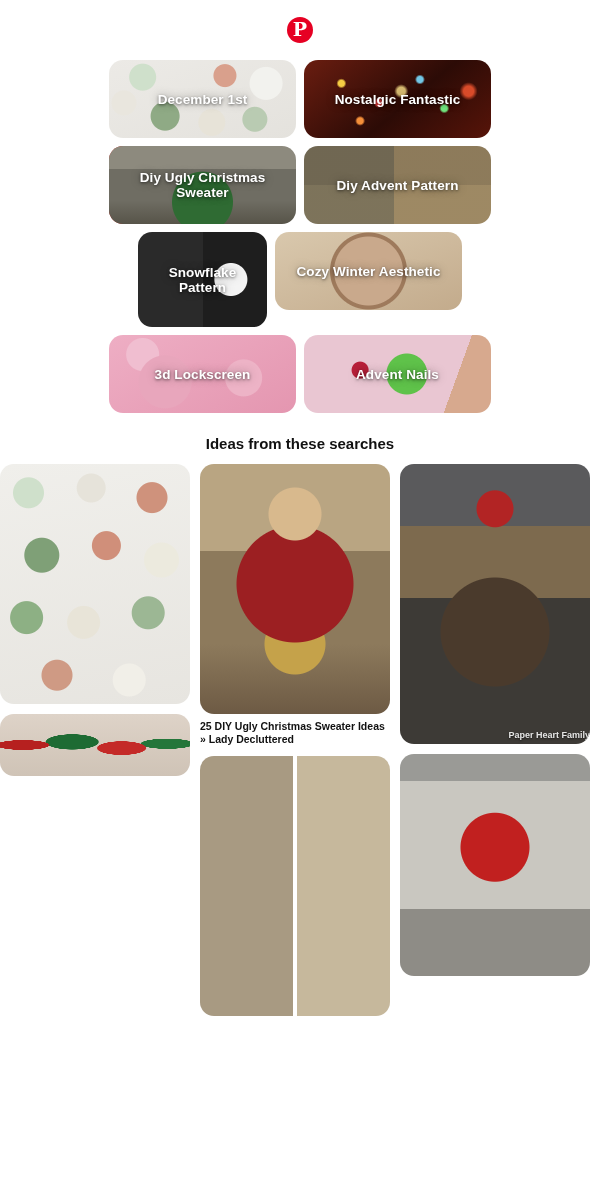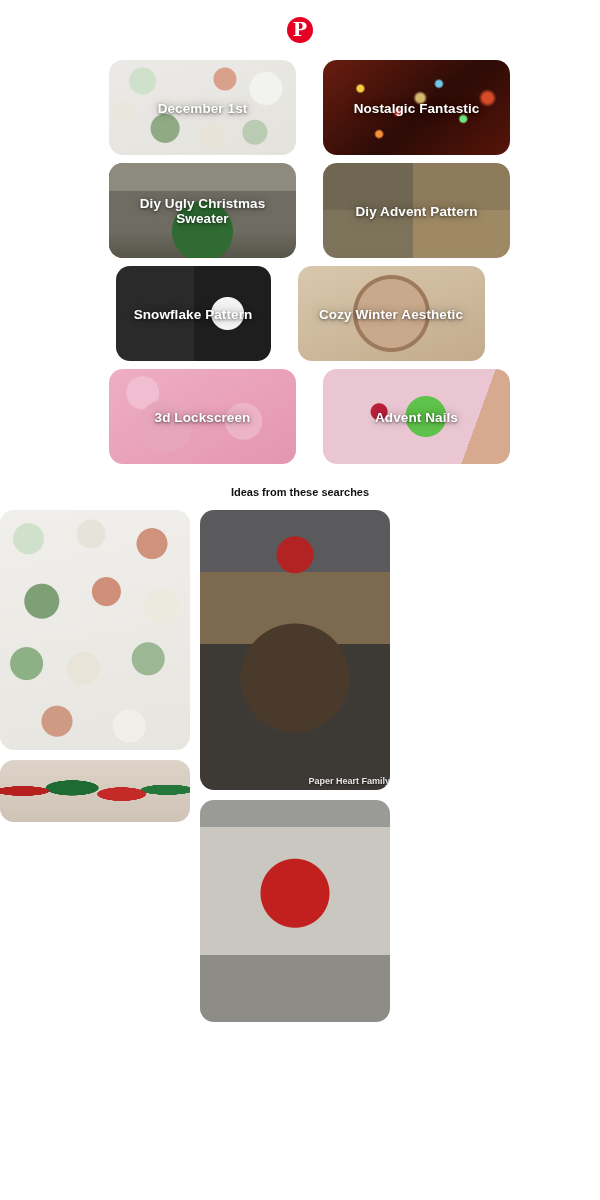--- a/index.html
+++ b/index.html
@@ -38,22 +38,22 @@
   .tile .art { position: absolute; inset: 0; }
   .tile .cap {
     position: absolute; left: 0; right: 0; top: 50%;
     transform: translateY(-50%);
     text-align: center;
     color: #fff; font-size: 13.5px; font-weight: bold;
     letter-spacing: .1px;
     text-shadow: 0 1px 3px rgba(0,0,0,.55), 0 0 10px rgba(0,0,0,.35);
     padding: 0 6px;
   }
-  .w-lg { width: 187px; height: 95px; margin-left: 19px; }
-  .w-sm { width: 155px; height: 95px; }
+  .w-lg { width: 187px; height: 78px; }
+  .w-sm { width: 129px; height: 95px; }
 
   
   .art-cookies {
     background:
       radial-gradient(circle at 18% 22%, #cfe0cb 0 13px, transparent 14px),
       radial-gradient(circle at 62% 20%, #d9a08c 0 11px, transparent 12px),
       radial-gradient(circle at 84% 30%, #f2f2ee 0 16px, transparent 17px),
       radial-gradient(circle at 30% 72%, #8faa85 0 14px, transparent 15px),
       radial-gradient(circle at 55% 80%, #e7e3d8 0 13px, transparent 14px),
       radial-gradient(circle at 78% 76%, #b9cbb2 0 12px, transparent 13px),
@@ -116,21 +116,21 @@
   }
   .art-grinch {
     background:
       radial-gradient(circle at 55% 50%, #5fc24a 0 20px, transparent 21px),
       radial-gradient(circle at 30% 45%, #b8203a 0 8px, transparent 9px),
       linear-gradient(110deg,#e9c6d2 0 78%, #d7a98e 78% 100%);
   }
 
   
   .section-title {
-    text-align: center; font-size: 11px; font-weight: bold;
+    text-align: center; font-size: 15px; font-weight: bold;
     color: #111; margin: 22px 0 12px;
   }
 
   
   .feed { display: flex; gap: 10px; padding: 0 0 0 0; }
   .feed-col { display: flex; flex-direction: column; gap: 10px; width: 190px; }
   .feed-col.c1 { margin-left: 0; }
   .pin { display: flex; flex-direction: column; }
   .pin .photo {
     width: 100%; border-radius: 14px; position: relative; overflow: hidden;
@@ -263,20 +263,29 @@
 
 <div class="feed">
     <div class="feed-col c1">
       <div class="pin">
         <div class="photo ph-cookiewall"></div>
       </div>
       <div class="pin">
         <div class="photo ph-balloons2"></div>
       </div>
     </div>
+    <div class="feed-col c2">
+      <div class="pin">
+        <div class="photo ph-uglysweater"></div>
+        <div class="title">25 DIY Ugly Christmas Sweater Ideas » Lady Decluttered</div>
+      </div>
+      <div class="pin">
+        <div class="photo ph-rolls"></div>
+      </div>
+    </div>
     <div class="feed-col c3">
       <div class="pin">
         <div class="photo ph-elf">
           <div class="watermark">Paper Heart Family</div>
         </div>
       </div>
       <div class="pin">
         <div class="photo ph-bowsweater"></div>
       </div>
     </div>

